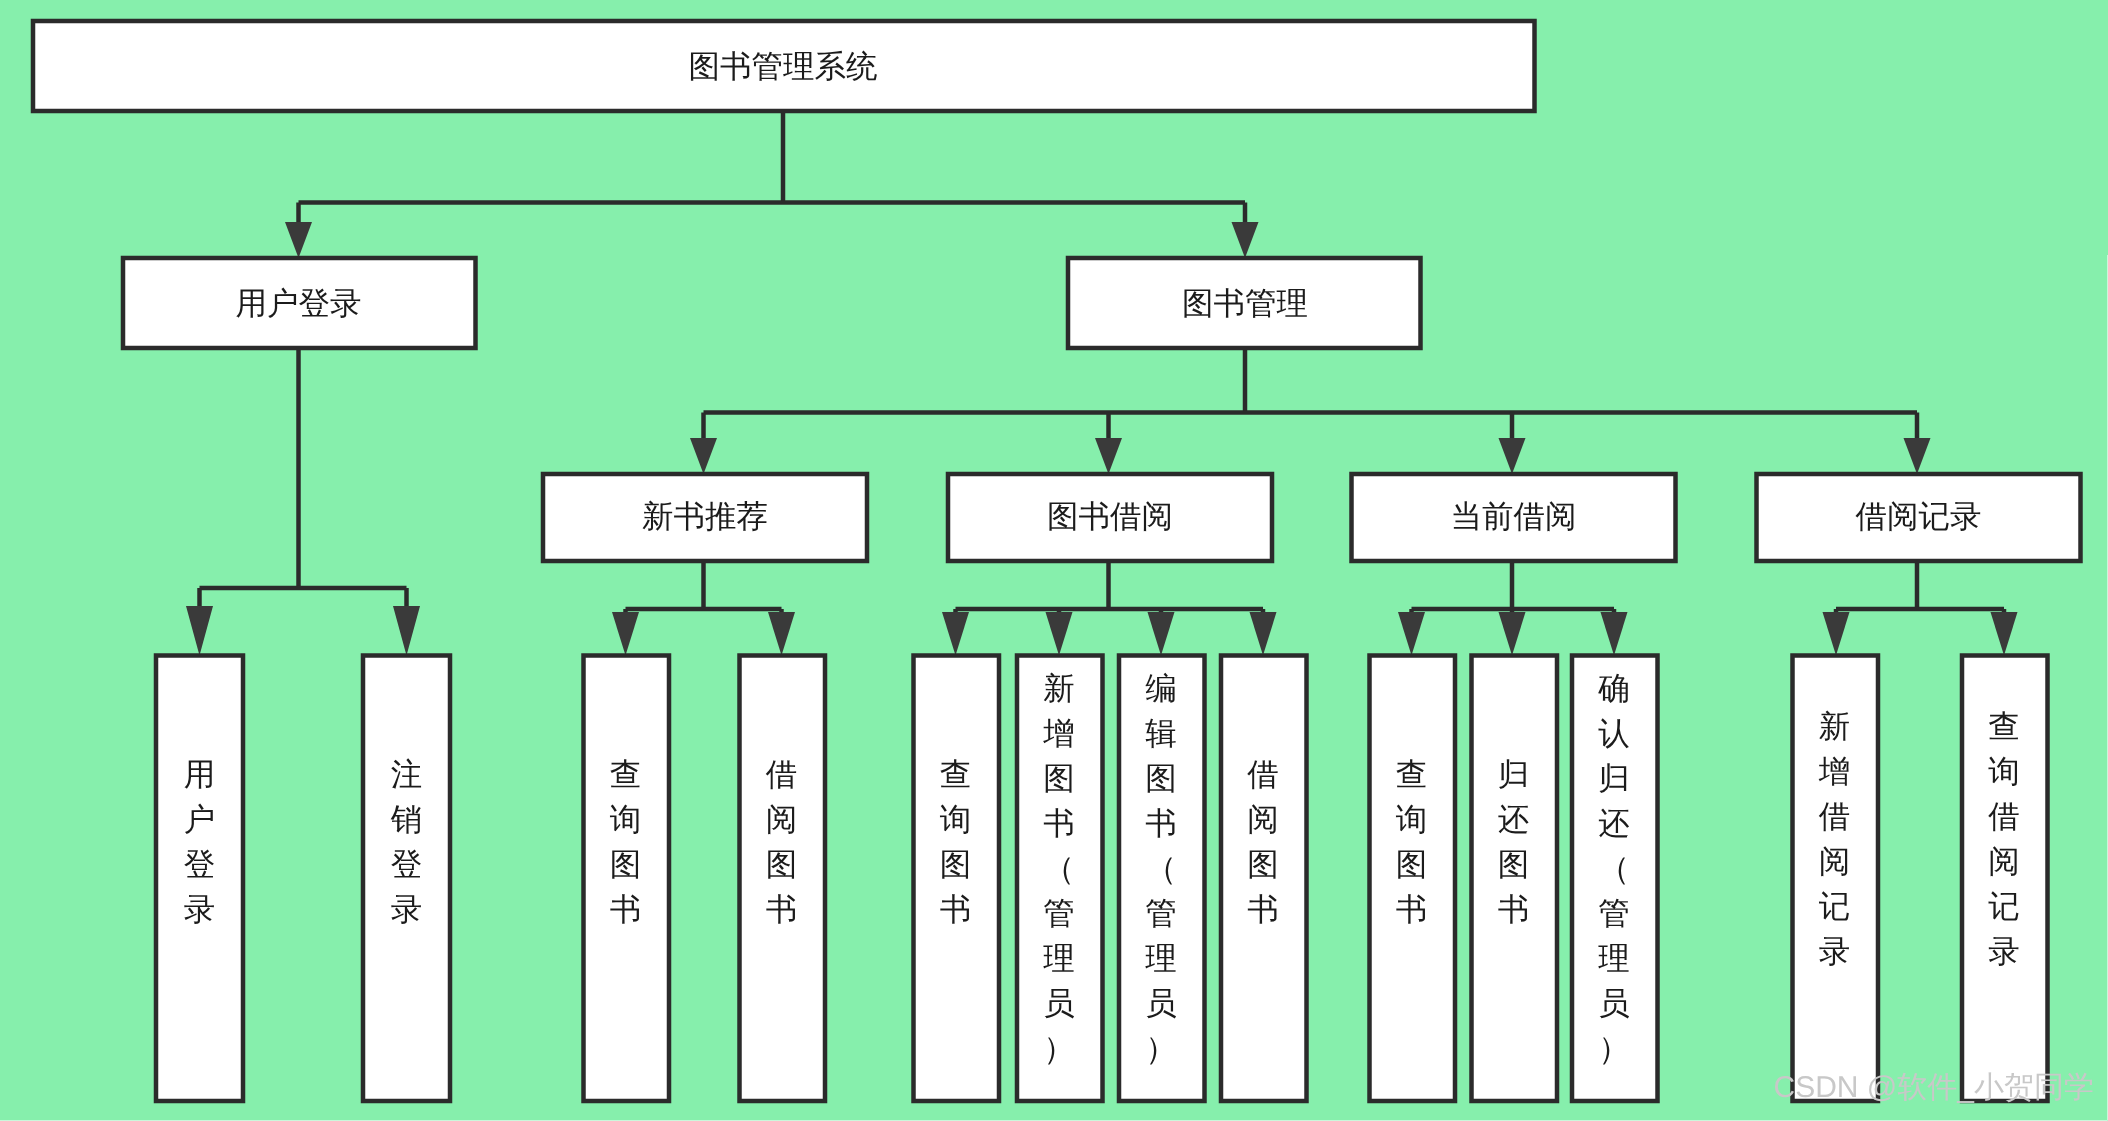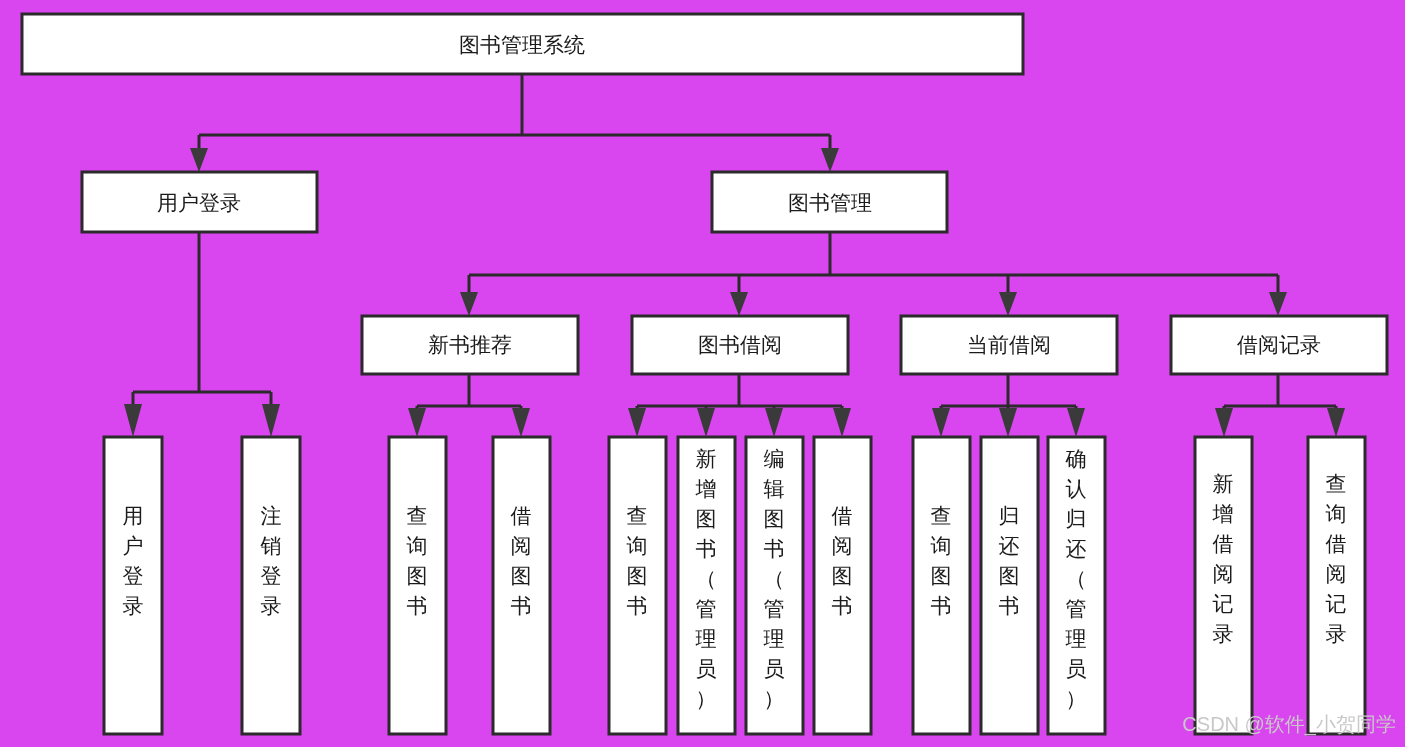--- a/index.html
+++ b/index.html
@@ -10,21 +10,21 @@
   body {
     width: 1405px;
     height: 747px;
     font-family: "Liberation Sans", "DejaVu Sans", sans-serif;
     overflow: hidden;
   }
   #diagram-root {
     position: relative;
     width: 1405px;
     height: 747px;
-    background: #d946ef;
+    background: #86efac;
   }
   svg.diagram-canvas {
     position: absolute;
     left: 0;
     top: 0;
     width: 1405px;
     height: 747px;
   }
   .node-box {
     fill: #ffffff;

